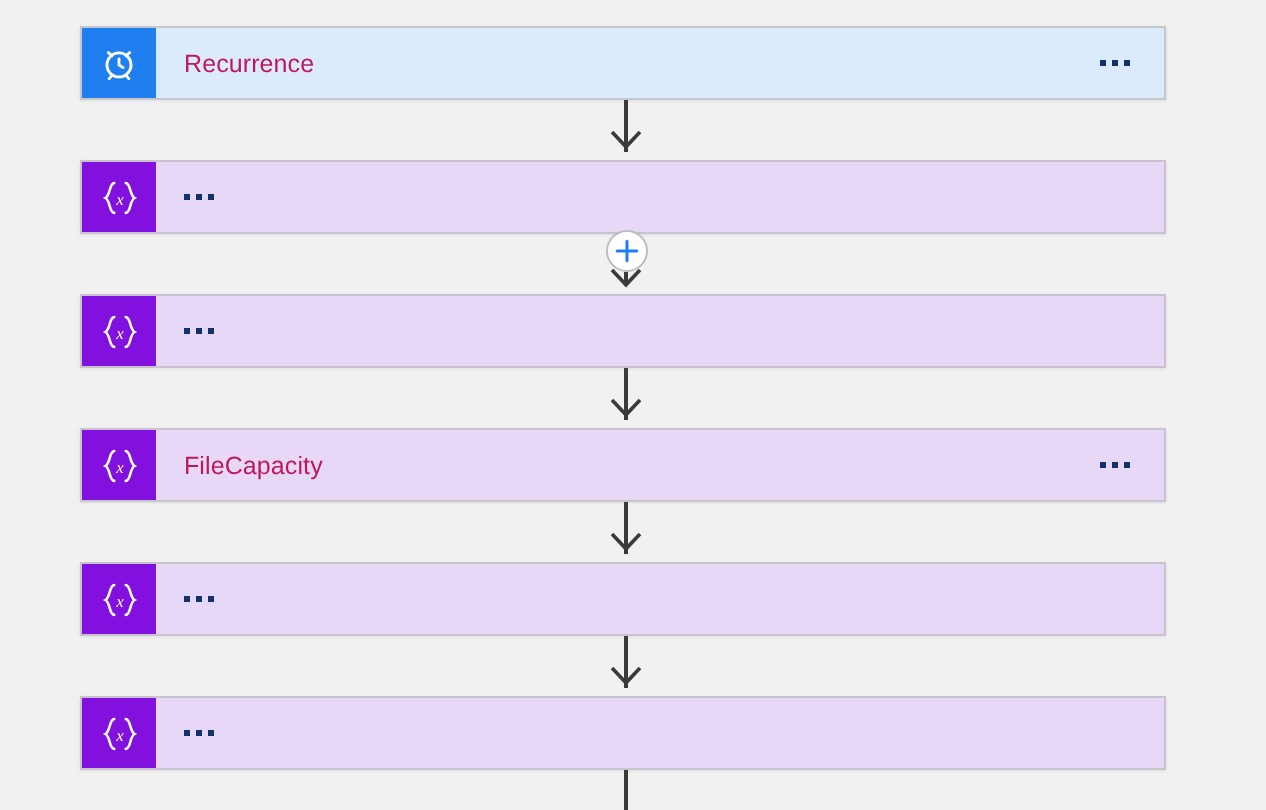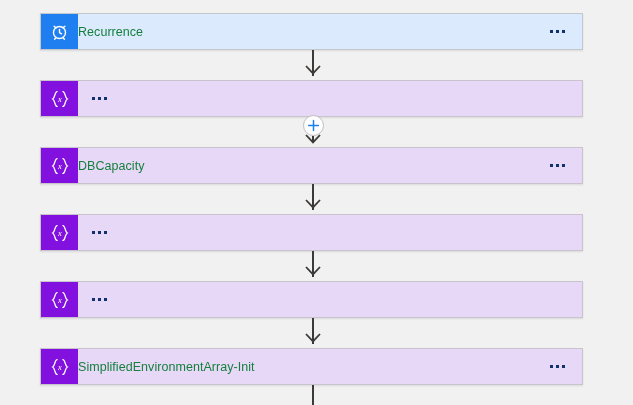--- a/index.html
+++ b/index.html
@@ -56,22 +56,23 @@
   }
   .icon-trigger { background: #1f7ff0; }
   .icon-action  { background: #8211e0; }
 
   .node-icon svg { display: block; }
 
   .node-title {
     flex: 1;
     display: flex;
     align-items: center;
+    padding-left: 14px;
     font-size: 12.5px;
-    color: #15803d;
+    color: #be185d;
     letter-spacing: 0.05px;
     white-space: nowrap;
     overflow: hidden;
     text-overflow: ellipsis;
   }
 
   .node-menu {
     width: 46px;
     min-width: 46px;
     display: flex;
@@ -179,21 +180,20 @@
   </div>
 
   <div class="flow-node node-action" style="top:147px;">
     <div class="node-icon icon-action">
       <svg width="22" height="20" viewBox="0 0 26 22">
         <path d="M9.6 2.2 C6.6 2.2 7.4 9.4 4.4 11 C7.4 12.6 6.6 19.8 9.6 19.8" fill="none" stroke="#ffffff" stroke-width="1.5" stroke-linecap="round"></path>
         <path d="M16.4 2.2 C19.4 2.2 18.6 9.4 21.6 11 C18.6 12.6 19.4 19.8 16.4 19.8" fill="none" stroke="#ffffff" stroke-width="1.5" stroke-linecap="round"></path>
         <text x="13" y="15" text-anchor="middle" fill="#ffffff" font-size="10" font-style="italic" font-family="'Liberation Serif', serif">x</text>
       </svg>
     </div>
-    <div class="node-title">DBCapacity</div>
     <div class="node-menu">
       <i></i>
       <i></i>
       <i></i>
     </div>
   </div>
 
   <div class="connector" style="top:184px;height:26px;"></div>
   <div class="arrow-head" style="top:199px;">
     <svg width="16" height="10" viewBox="0 0 16 10">
@@ -202,20 +202,21 @@
   </div>
 
   <div class="flow-node node-action" style="top:214px;">
     <div class="node-icon icon-action">
       <svg width="22" height="20" viewBox="0 0 26 22">
         <path d="M9.6 2.2 C6.6 2.2 7.4 9.4 4.4 11 C7.4 12.6 6.6 19.8 9.6 19.8" fill="none" stroke="#ffffff" stroke-width="1.5" stroke-linecap="round"></path>
         <path d="M16.4 2.2 C19.4 2.2 18.6 9.4 21.6 11 C18.6 12.6 19.4 19.8 16.4 19.8" fill="none" stroke="#ffffff" stroke-width="1.5" stroke-linecap="round"></path>
         <text x="13" y="15" text-anchor="middle" fill="#ffffff" font-size="10" font-style="italic" font-family="'Liberation Serif', serif">x</text>
       </svg>
     </div>
+    <div class="node-title">FileCapacity</div>
     <div class="node-menu">
       <i></i>
       <i></i>
       <i></i>
     </div>
   </div>
 
   <div class="connector" style="top:251px;height:26px;"></div>
   <div class="arrow-head" style="top:266px;">
     <svg width="16" height="10" viewBox="0 0 16 10">
@@ -246,21 +247,20 @@
   </div>
 
   <div class="flow-node node-action" style="top:348px;">
     <div class="node-icon icon-action">
       <svg width="22" height="20" viewBox="0 0 26 22">
         <path d="M9.6 2.2 C6.6 2.2 7.4 9.4 4.4 11 C7.4 12.6 6.6 19.8 9.6 19.8" fill="none" stroke="#ffffff" stroke-width="1.5" stroke-linecap="round"></path>
         <path d="M16.4 2.2 C19.4 2.2 18.6 9.4 21.6 11 C18.6 12.6 19.4 19.8 16.4 19.8" fill="none" stroke="#ffffff" stroke-width="1.5" stroke-linecap="round"></path>
         <text x="13" y="15" text-anchor="middle" fill="#ffffff" font-size="10" font-style="italic" font-family="'Liberation Serif', serif">x</text>
       </svg>
     </div>
-    <div class="node-title">SimplifiedEnvironmentArray-Init</div>
     <div class="node-menu">
       <i></i>
       <i></i>
       <i></i>
     </div>
   </div>
 
   <div class="connector" style="top:385px;height:20px;"></div>
 
 </div>

